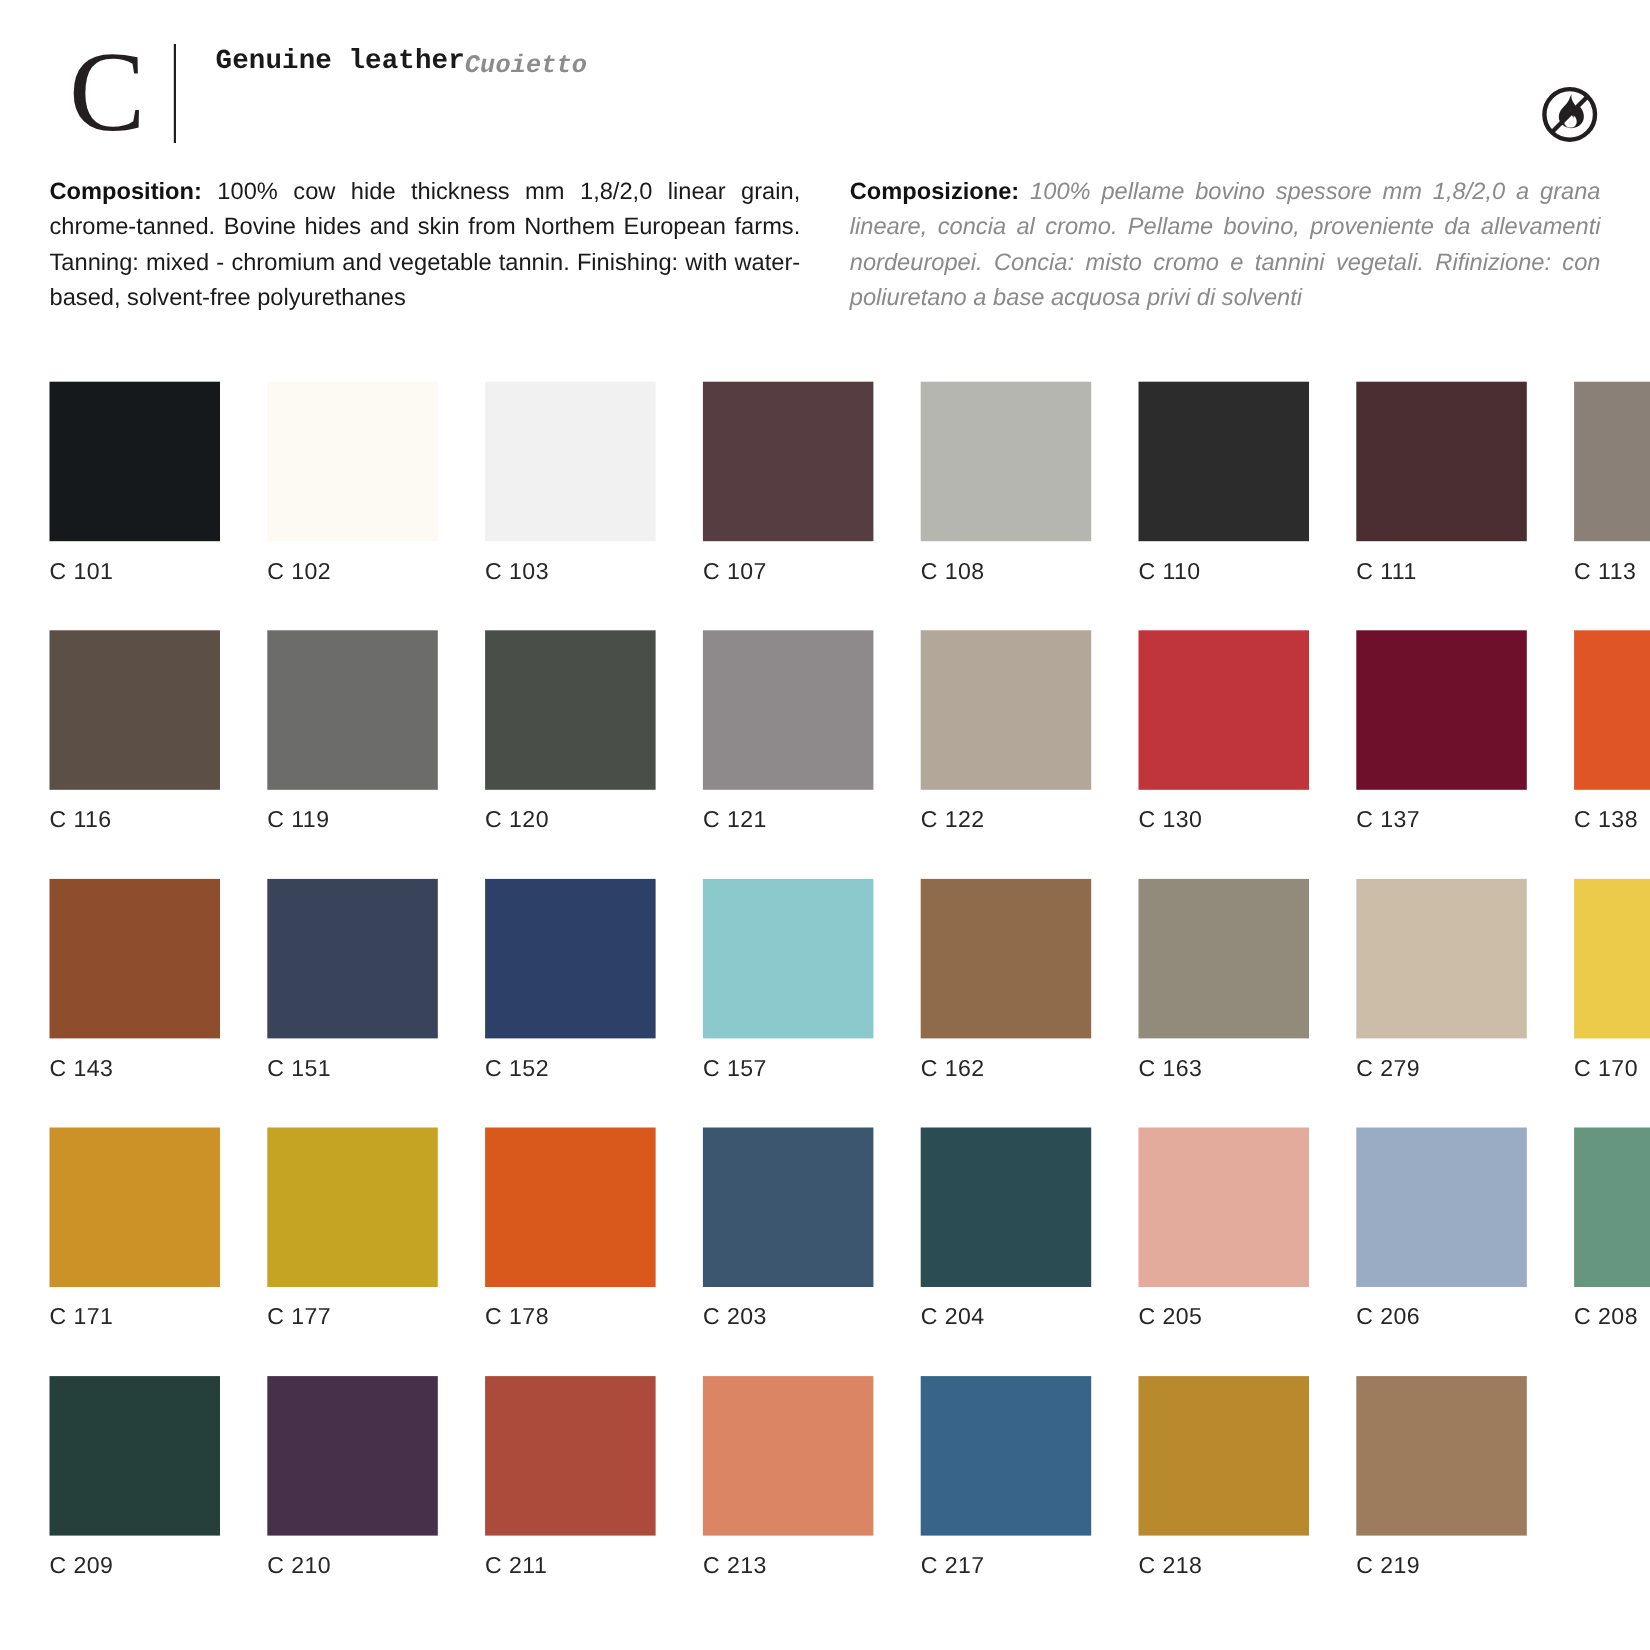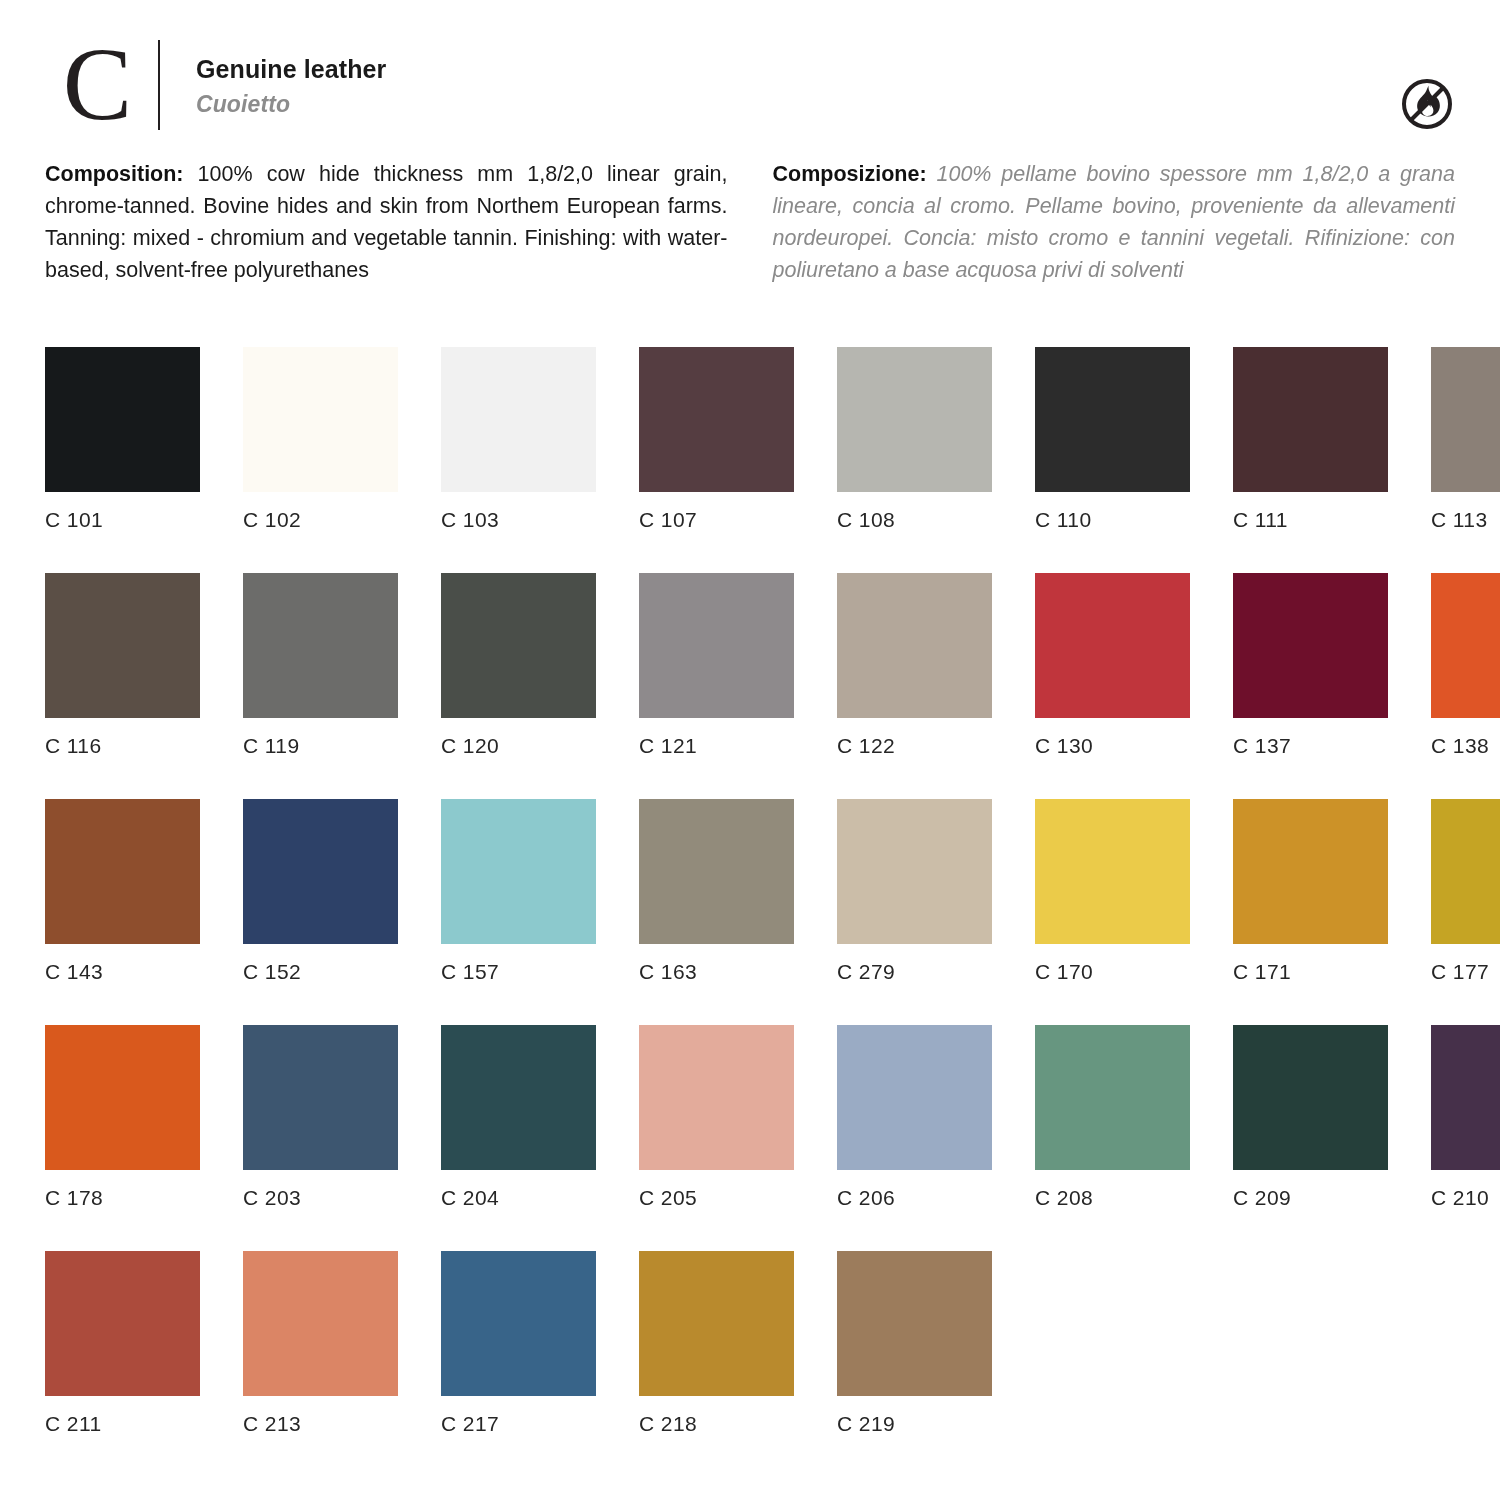--- a/index.html
+++ b/index.html
@@ -46,23 +46,24 @@
     letter-spacing: 0;
   }
   .logo-rule {
     width: 2px;
     background: #231f20;
     margin: 6px 0 4px 8px;
   }
   .header-titles {
     padding-left: 36px;
     display: flex;
-    flex-direction: column;
+    flex-direction: row;
     justify-content: center;
     padding-top: 6px;
+    font-family: Liberation Mono, monospace;
   }
   .title-main {
     font-size: 25px;
     font-weight: 700;
     color: #1a1a1a;
     letter-spacing: 0.1px;
     line-height: 1.25;
   }
   .title-sub {
     font-size: 23px;
@@ -242,28 +243,36 @@
       </div>
       <div class="swatch-cell">
         <div class="swatch-chip" style="background: rgb(223, 85, 38);"></div>
         <div class="swatch-label">C 138</div>
       </div>
       <div class="swatch-cell">
         <div class="swatch-chip" style="background: rgb(142, 78, 45);"></div>
         <div class="swatch-label">C 143</div>
       </div>
       <div class="swatch-cell">
+        <div class="swatch-chip" style="background: rgb(57, 67, 89);"></div>
+        <div class="swatch-label">C 151</div>
+      </div>
+      <div class="swatch-cell">
         <div class="swatch-chip" style="background: rgb(45, 65, 104);"></div>
         <div class="swatch-label">C 152</div>
       </div>
       <div class="swatch-cell">
         <div class="swatch-chip" style="background: rgb(140, 201, 205);"></div>
         <div class="swatch-label">C 157</div>
       </div>
       <div class="swatch-cell">
+        <div class="swatch-chip" style="background: rgb(143, 106, 75);"></div>
+        <div class="swatch-label">C 162</div>
+      </div>
+      <div class="swatch-cell">
         <div class="swatch-chip" style="background: rgb(146, 139, 123);"></div>
         <div class="swatch-label">C 163</div>
       </div>
       <div class="swatch-cell">
         <div class="swatch-chip" style="background: rgb(203, 189, 168);"></div>
         <div class="swatch-label">C 279</div>
       </div>
       <div class="swatch-cell">
         <div class="swatch-chip" style="background: rgb(235, 203, 73);"></div>
         <div class="swatch-label">C 170</div>

